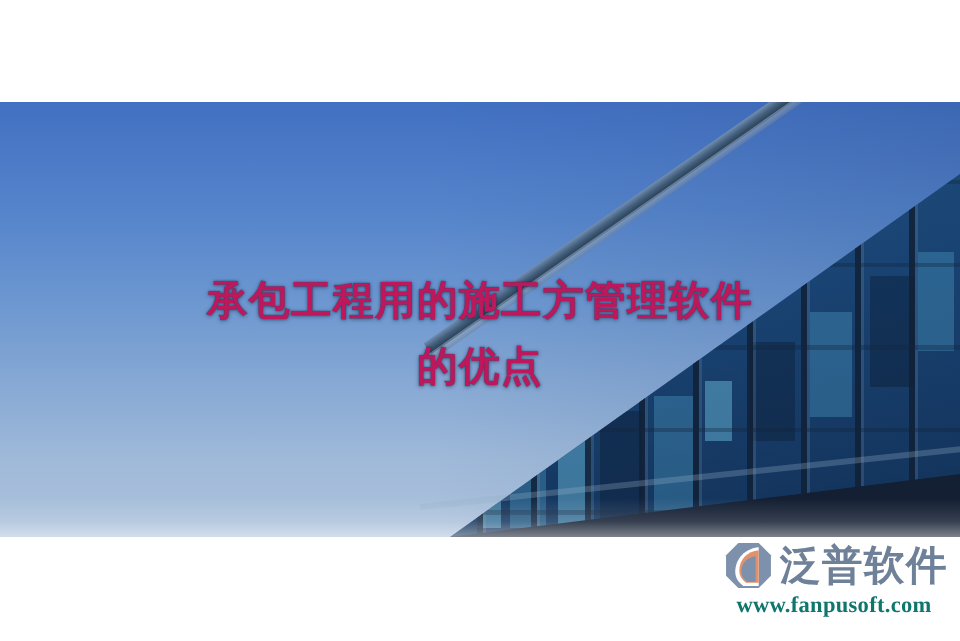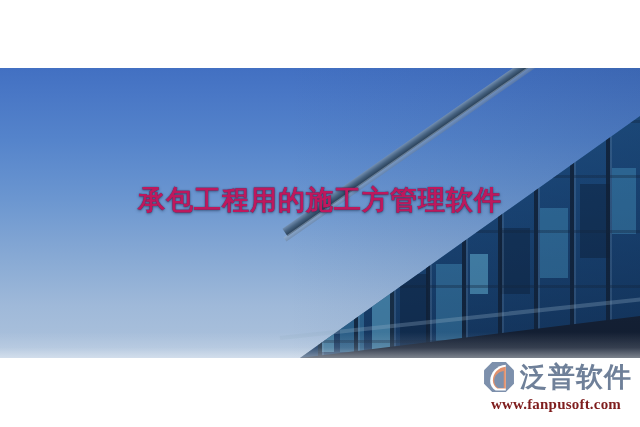--- a/index.html
+++ b/index.html
@@ -206,21 +206,21 @@
     font-size: 27px;
     font-weight: bold;
     color: #6f8099;
     letter-spacing: 1px;
     line-height: 1;
   }
   .logo-url {
     font-family: "Liberation Serif", serif;
     font-size: 15px;
     font-weight: bold;
-    color: #7f1d1d;
+    color: #0f766e;
     letter-spacing: .2px;
     margin-top: 2px;
     margin-right: 2px;
   }
 </style>
 </head>
 <body>
 
 <div id="banner">
 
@@ -250,20 +250,21 @@
     <div class="roof-edge2"></div>
 
     <div class="base"></div>
     <div class="base-line"></div>
 
     <div class="photo-bottom-fade"></div>
   </div>
 
   <div class="headline">
     <span>承包工程用的施工方管理软件</span>
+    <span class="l2">的优点</span>
   </div>
 
   <div class="logo">
     <div class="logo-row">
       <svg class="logo-mark" viewBox="0 0 100 100">
         <path d="M30 6 L70 6 L94 30 L94 70 L70 94 L30 94 L6 70 L6 30 Z" fill="#7d90ac"></path>
         <path d="M70 14 C44 16 24 36 24 62 C24 74 30 84 40 90 L70 90 Z" fill="#ffffff"></path>
         <path d="M70 20 C48 22 32 38 32 60 C32 70 37 78 45 84 L70 84 Z" fill="#e2916d"></path>
         <path d="M36 60 C36 46 48 34 64 32 L64 82 L48 82 C40 78 36 70 36 60 Z" fill="#7d90ac"></path>
       </svg>

